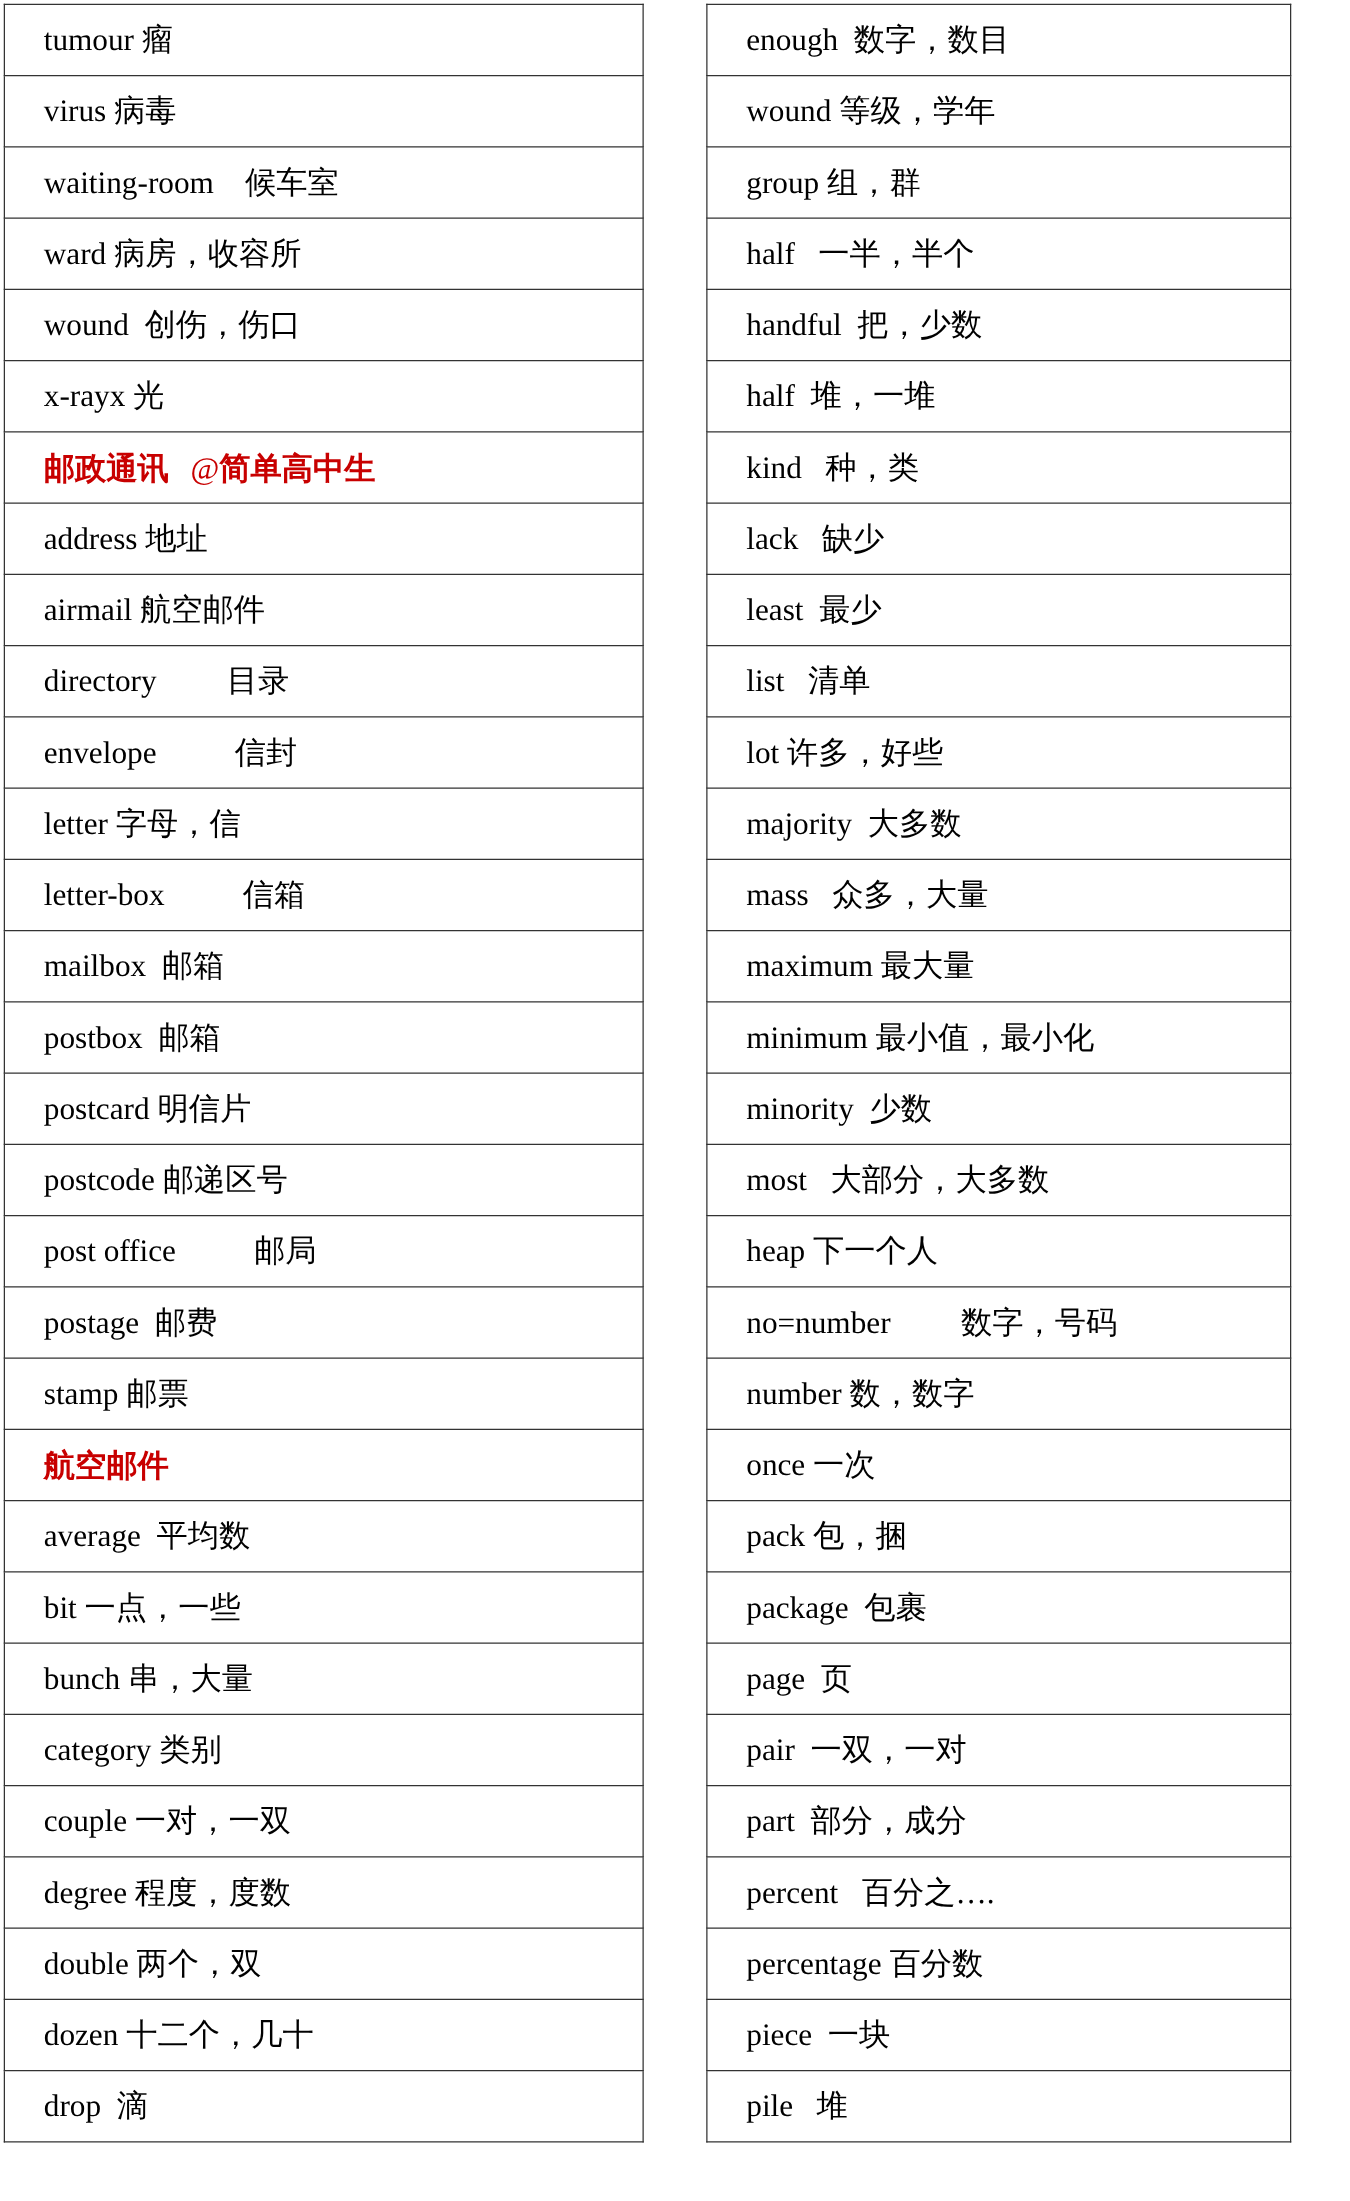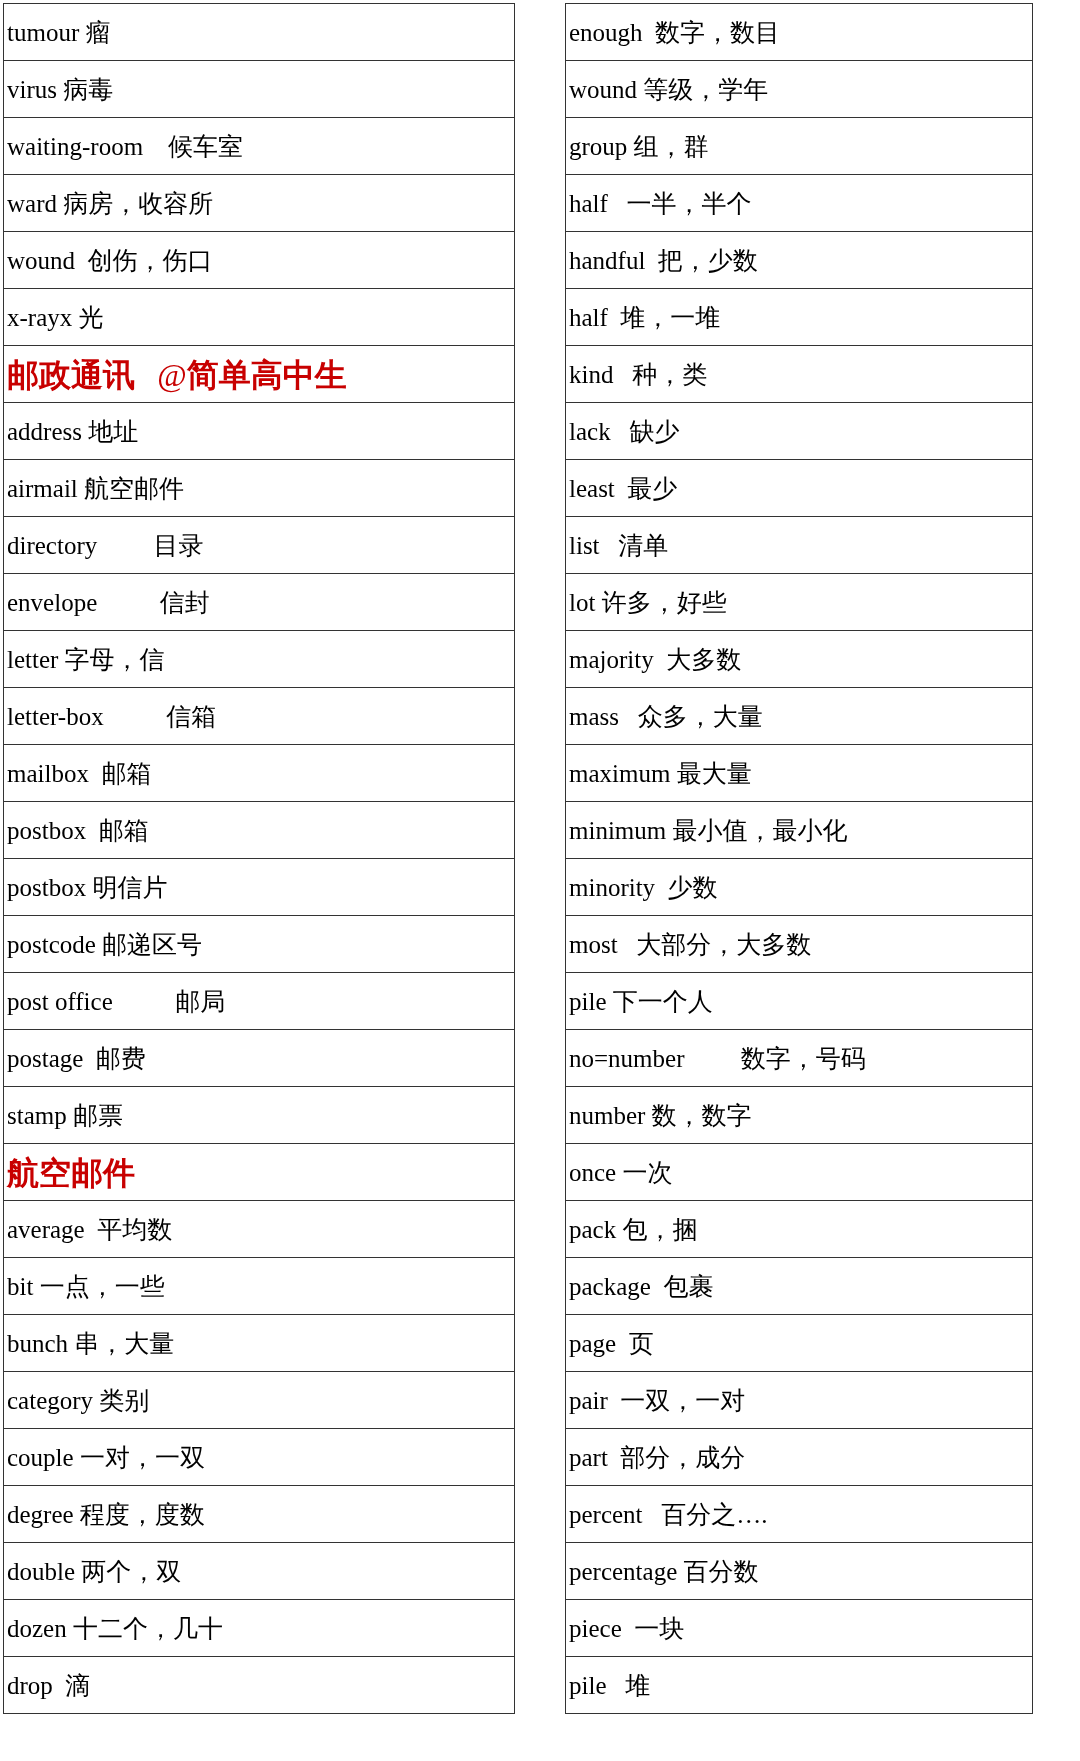--- a/index.html
+++ b/index.html
@@ -27,26 +27,26 @@
     border: 1.5px solid #333333;
     height: 57px;
     padding: 0 0 0 3px;
     font-size: 25px;
     line-height: 30px;
     white-space: pre;
     vertical-align: middle;
     overflow: hidden;
     box-sizing: border-box;
   }
-  .vocab-table td .cell-text { display: inline-block; padding-top: 2px; }
+  .vocab-table td .cell-text { display: inline-block; padding-top: 2px; margin-left: 28px; }
   .vocab-table td.heading {
     color: #c80000;
     font-weight: bold;
     font-family: "DejaVu Sans", "Liberation Sans", sans-serif;
-    font-size: 32px;
+    font-size: 25px;
   }
   .vocab-table td.heading .at { font-weight: normal; font-family: "Liberation Serif", serif; }
 </style>
 </head>
 <body>
 
 <table class="vocab-table left">
   <tbody>
     <tr>
         <td><span class="cell-text">tumour 瘤</span></td>
@@ -87,21 +87,21 @@
     <tr>
         <td><span class="cell-text">letter-box          信箱</span></td>
       </tr>
     <tr>
         <td><span class="cell-text">mailbox  邮箱</span></td>
       </tr>
     <tr>
         <td><span class="cell-text">postbox  邮箱</span></td>
       </tr>
     <tr>
-        <td><span class="cell-text">postbox 明信片</span></td>
+        <td><span class="cell-text">postcard 明信片</span></td>
       </tr>
     <tr>
         <td><span class="cell-text">postcode 邮递区号</span></td>
       </tr>
     <tr>
         <td><span class="cell-text">post office          邮局</span></td>
       </tr>
     <tr>
         <td><span class="cell-text">postage  邮费</span></td>
       </tr>
@@ -188,21 +188,21 @@
     <tr>
         <td><span class="cell-text">minimum 最小值，最小化</span></td>
       </tr>
     <tr>
         <td><span class="cell-text">minority  少数</span></td>
       </tr>
     <tr>
         <td><span class="cell-text">most   大部分，大多数</span></td>
       </tr>
     <tr>
-        <td><span class="cell-text">pile 下一个人</span></td>
+        <td><span class="cell-text">heap 下一个人</span></td>
       </tr>
     <tr>
         <td><span class="cell-text">no=number         数字，号码</span></td>
       </tr>
     <tr>
         <td><span class="cell-text">number 数，数字</span></td>
       </tr>
     <tr>
         <td><span class="cell-text">once 一次</span></td>
       </tr>

